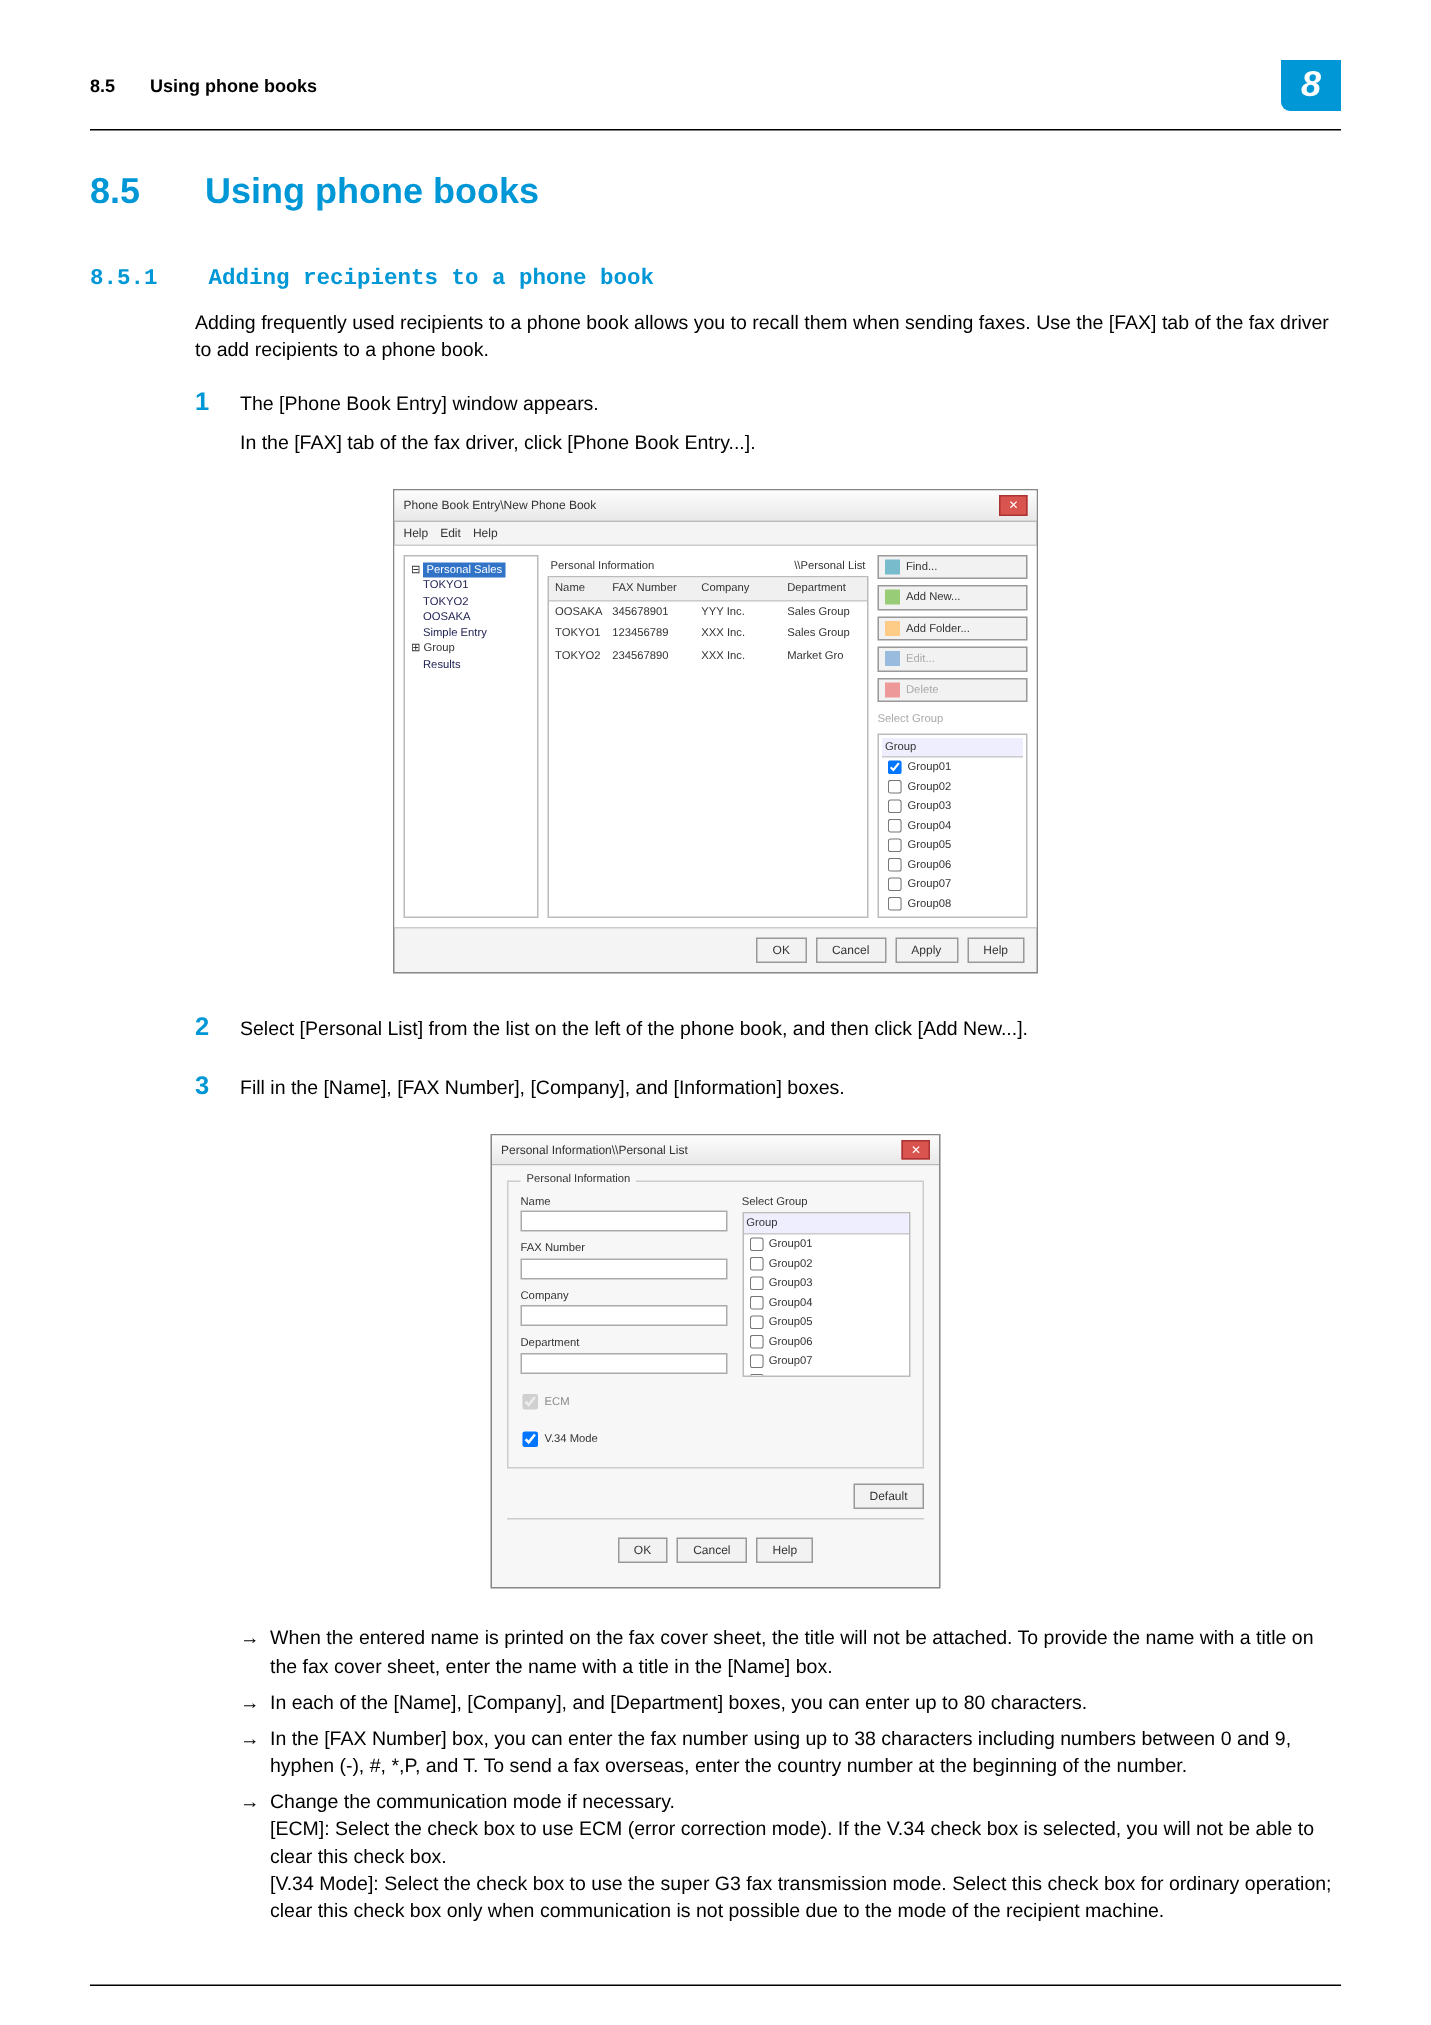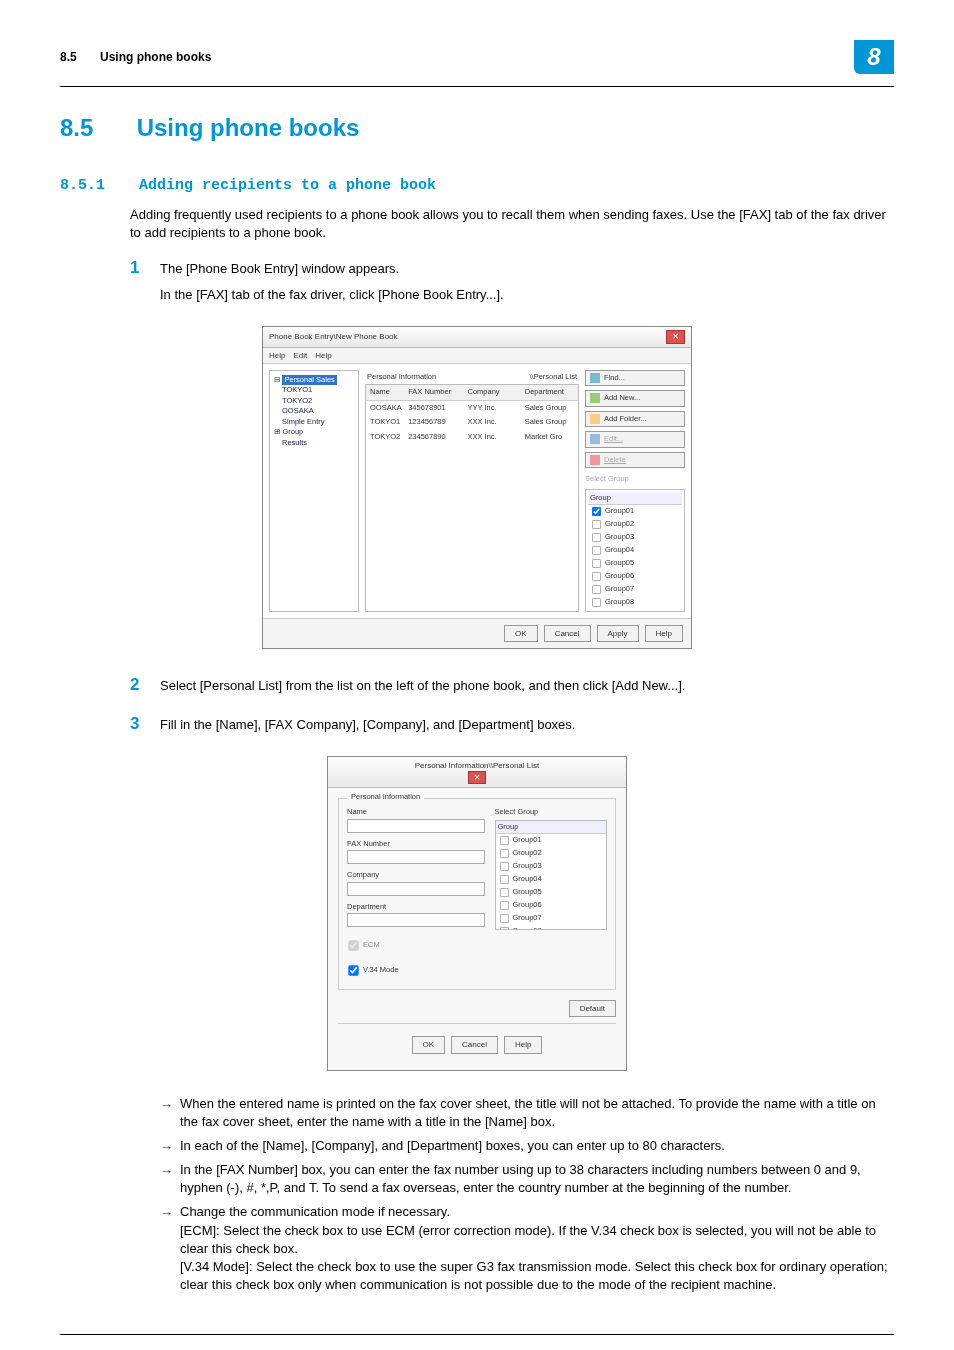--- a/index.html
+++ b/index.html
@@ -169,21 +169,21 @@
     .c1{width:18%} .c2{width:28%} .c3{width:27%} .c4{width:27%}
     .sidebtns {
       width:100px;
       display:flex; flex-direction:column; gap:4px;
       font-size:7.5px;
     }
     .winbtn {
       border:1px solid #999; background:#f2f2f2; padding:2px 4px; text-align:center;
       display:flex; align-items:center; gap:4px;
     }
-    .winbtn.disabled { color:#aaa;text-decoration:underline; }
+    .winbtn.disabled { color:#aaa; }
     .ico { width:10px; height:10px; background:#6aa; display:inline-block; }
     .ico.find{background:#7bc;} .ico.add{background:#9c7;} .ico.fold{background:#fc8;}
     .ico.edit{background:#9bd;} .ico.del{background:#e99;}
     .grouplist {
       border:1px solid #bbb; background:#fff; flex:1; min-height:70px; padding:2px;
       overflow:hidden;
     }
     .grouplist .gh { background:#eef; border-bottom:1px solid #ccc; padding:1px 2px;}
     .grouplist .gi { padding:0 2px; }
     .grouplist .gi input { transform: scale(0.7); vertical-align:middle; margin-right:2px;}
@@ -201,21 +201,20 @@
       background:#f4f4f4;
       font-size:8px; color:#333;
     }
     .shot2 .titlebar {
       background: linear-gradient(#fdfdfd,#e8e8e8);
       border-bottom: 1px solid #bbb;
       padding: 3px 6px;
       display: flex;
       justify-content: space-between;
       align-items: center;
-      flex-direction: column;
     }
     .shot2 .titlebar .closebtn {
       background: #d9534f; color:#fff; padding:0 5px; border:1px solid #a33; font-size:8px;
     }
     .shot2 .body2 {
       padding:10px; background:#f7f7f7;
     }
     .fieldset2 {
       border:1px solid #ccc; padding:8px 8px 12px 8px; position:relative; margin-bottom:10px;
       display:flex; gap:10px;
@@ -380,21 +379,21 @@
 <div class="step">
   <div class="step-num">2</div>
   <div class="step-body">
     <p>Select [Personal List] from the list on the left of the phone book, and then click [Add New...].</p>
   </div>
 </div>
 
 <div class="step">
   <div class="step-num">3</div>
   <div class="step-body">
-    <p>Fill in the [Name], [FAX Company], [Company], and [Department] boxes.</p>
+    <p>Fill in the [Name], [FAX Number], [Company], and [Information] boxes.</p>
   </div>
 </div>
 
 <div class="figure-wrap">
   <div class="shot2">
     <div class="titlebar">
       <span>Personal Information\\Personal List</span>
       <span class="closebtn">✕</span>
     </div>
     <div class="body2">

